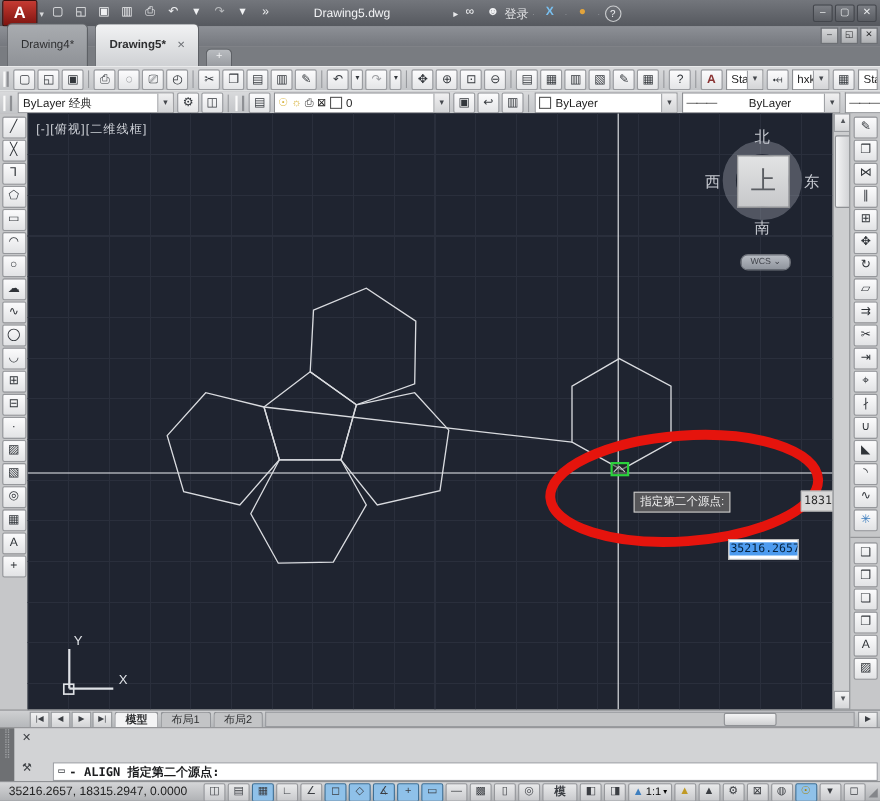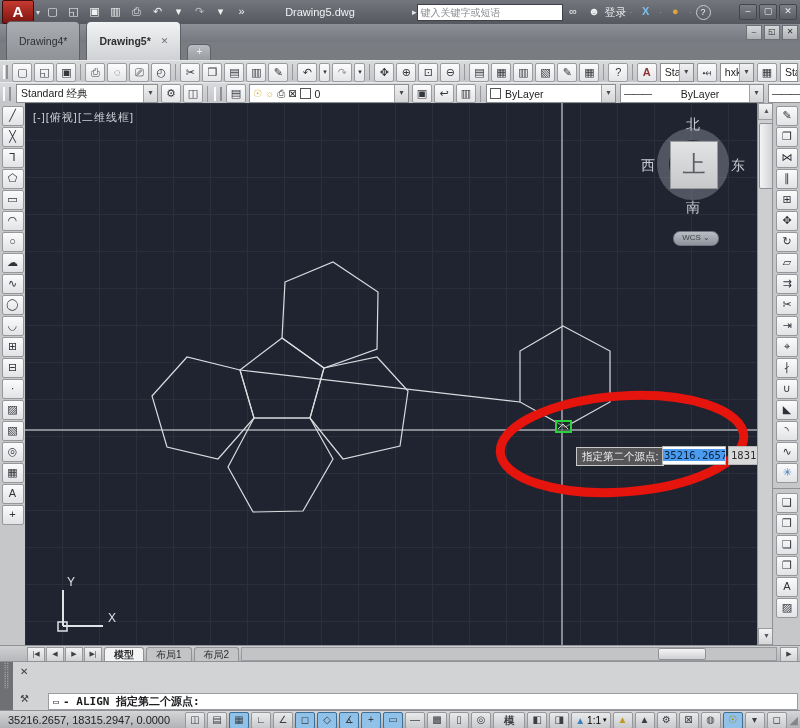--- a/index.html
+++ b/index.html
@@ -79,21 +79,21 @@
   #vc-face{left:645px;top:38px;width:46px;height:46px;background:linear-gradient(#e2e3e4,#c7c8ca);
     border:1px solid #9a9b9d;color:#5a5d62;font-size:23px;text-align:center;line-height:44px;}
   .vc-lbl{font-size:14px;color:#c8cbd2;width:20px;text-align:center;}
   #wcs-pill{left:648px;top:128px;width:44px;height:13px;background:linear-gradient(#b9bdc4,#8e939c);
     border:1px solid #70747c;border-radius:7px;font-size:8px;color:#40434a;text-align:center;line-height:12px;}
   
   .dynlabel{left:551px;top:344px;height:17px;background:rgba(90,90,92,.95);border:1px solid #c8c8c8;
     color:#f2f2f2;font-size:10.5px;line-height:16px;padding:0 5px;}
   .dyninput{top:343px;height:17px;background:#fff;border:1px solid #b8b8b8;font-size:10.5px;line-height:16px;
     font-family:"DejaVu Sans Mono",monospace;overflow:hidden;white-space:nowrap;}
-  #dyn-x{left:637px;width:62px;}
+  #dyn-x{left:637px;width:62px;margin-top:44px;}
   #dyn-x .sel{background:#4d9bef;color:#06233f;padding:0 1px;}
   #dyn-y{left:703px;width:58px;background:#d9d9d9;color:#2e2e2e;padding:0 2px;}
   
   #layoutrow{left:0;top:645px;width:800px;height:16px;background:linear-gradient(#cfd0d2,#b4b6b9);
     border-top:1px solid #8f9194;display:flex;align-items:center;font-size:10px;}
   .navb{width:16px;height:13px;line-height:12px;text-align:center;font-size:7px;color:#3c3f44;
     background:linear-gradient(#f2f2f3,#d2d3d5);border:1px solid #97999d;margin-left:1px;}
   .laytab{padding:0 9px;height:14px;line-height:14px;color:#2c2d2f;background:#c3c4c6;
     border:1px solid #909296;border-bottom:none;margin-left:2px;border-radius:3px 3px 0 0;}
   .laytab.active{background:#f4f4f5;font-weight:bold;}
@@ -136,21 +136,20 @@
       <span class="qbt">▥</span>
       <span class="qbt">⎙</span>
       <span class="qbt">↶</span>
       <span class="qbt narrow">▾</span>
       <span class="qbt" style="color: rgb(185, 187, 190);">↷</span>
       <span class="qbt narrow">▾</span>
       <span class="qbt">»</span>
     </span>
   <div id="win-title">Drawing5.dwg</div>
   <span id="ic-caret">▸</span>
-  <div id="search-box">键入关键字或短语</div>
   <span class="qbt">∞</span>
   <span class="qbt">☻</span>
   <span style="font-size:11px;">登录</span>
   <span class="tb-sep-dot">·</span>
   <span class="qbt" style="color:#79c0f0;font-weight:bold;">X</span>
   <span class="tb-sep-dot">·</span>
   <span class="qbt" style="color:#e2a43c;">●</span>
   <span class="tb-sep-dot">·</span>
   <span class="qbt" style="border:1px solid #caccce;border-radius:50%;width:13px;height:13px;line-height:12px;font-size:9px;">?</span>
   <span style="flex:1;"></span>
@@ -226,21 +225,21 @@
   </div>
   <span class="tb">▦</span>
   <div class="combo" style="width:46px;">
     <span class="val">Standard</span>
   </div>
 </div>
 
 <div id="toolbar2" class="toolrow abs">
   <div class="grip"></div>
   <div class="combo" style="width:140px;">
-    <span class="val">Standard 经典</span>
+    <span class="val">ByLayer 经典</span>
     <span class="caret">▾</span>
   </div>
   <span style="display:flex;">
       <span class="tb">⚙</span>
       <span class="tb">◫</span>
     </span>
   <div class="vsep"></div>
   <div class="grip"></div>
   <span class="tb">▤</span>
   <div class="combo" style="width:158px;">

